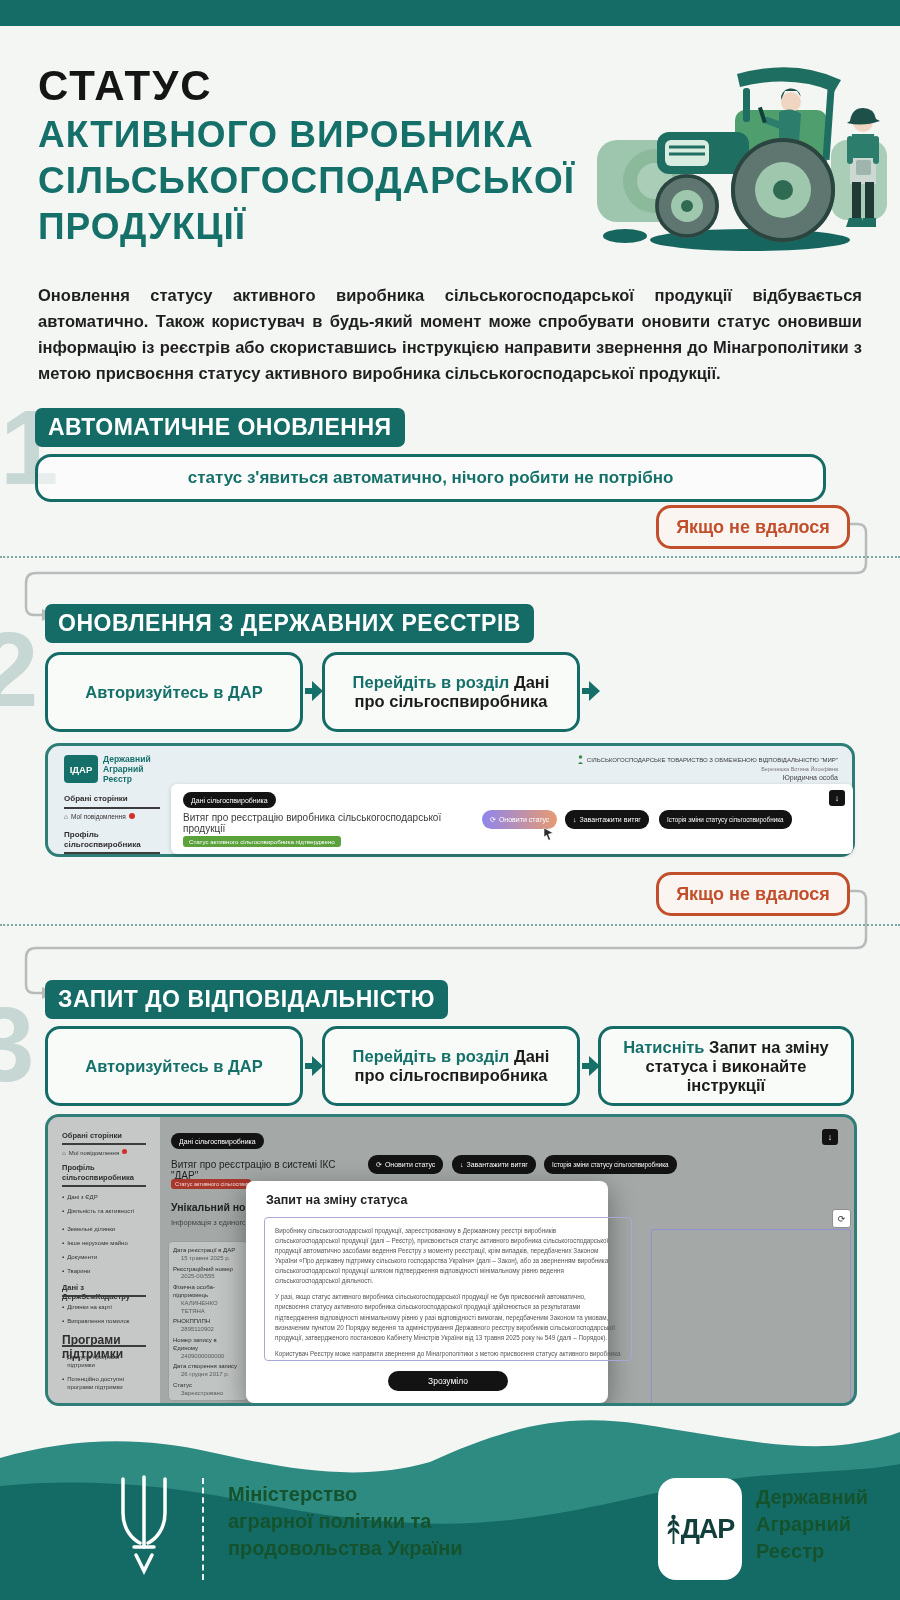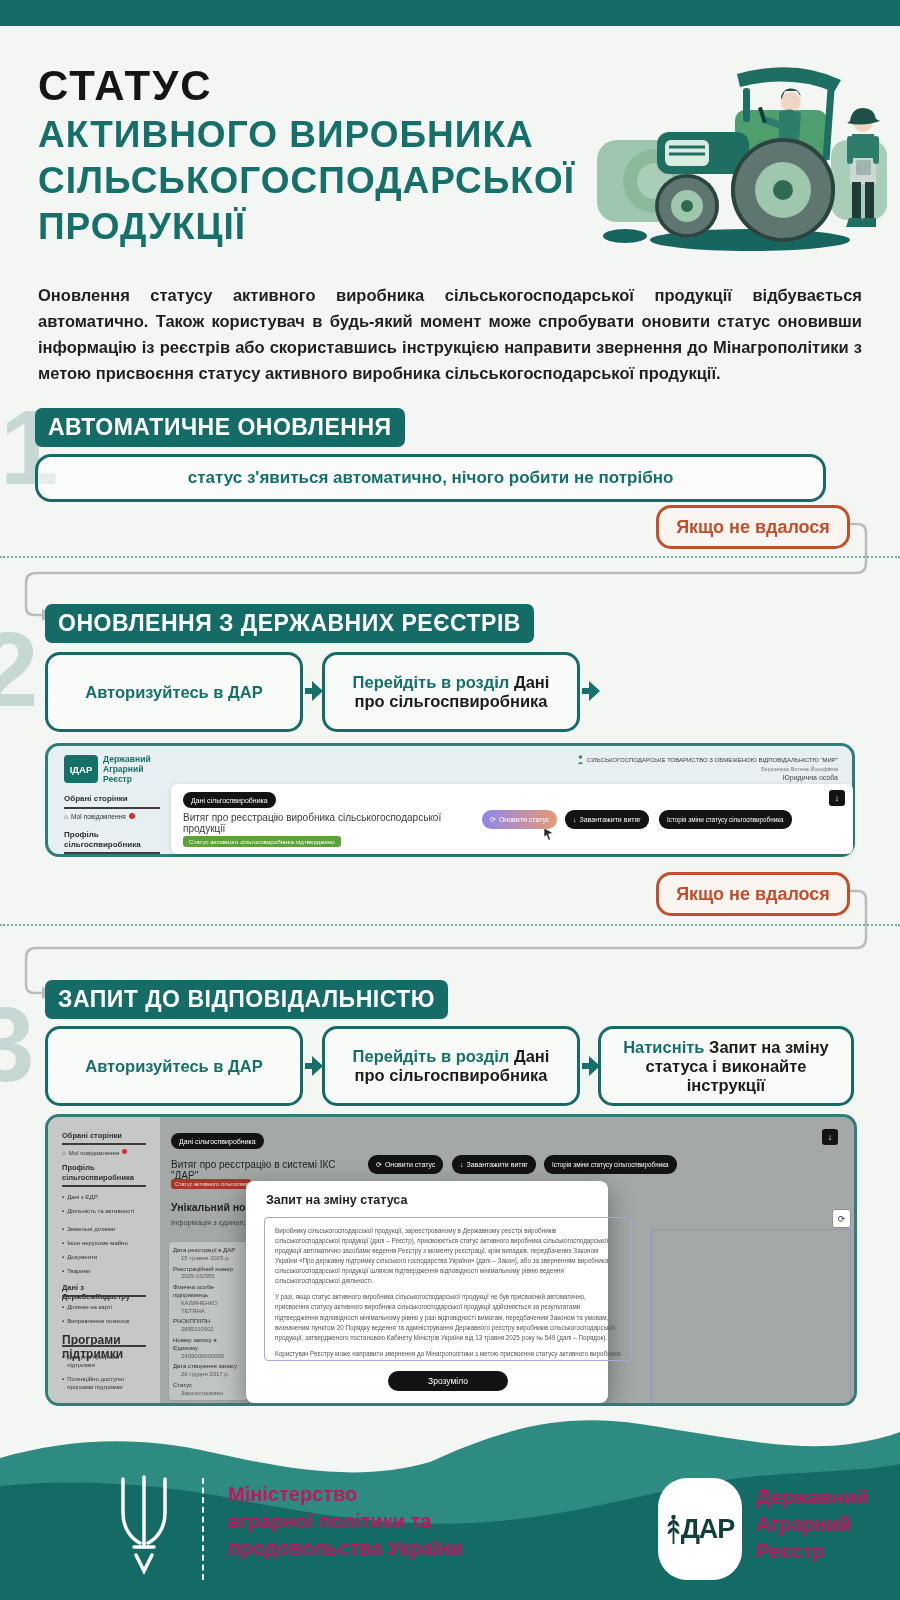--- a/index.html
+++ b/index.html
@@ -45,22 +45,22 @@
   .fld-v{font-size:6px;color:#5a5a5a;padding-left:8px;margin-bottom:3px;line-height:1.3;}
   .modal{background:#fff;border-radius:8px;box-shadow:0 8px 28px rgba(0,0,0,.4);}
   .modal-title{font-size:12.5px;font-weight:bold;color:#222;}
   .modal-box{border:1px solid #a7a7da;border-radius:4px;font-size:6.3px;color:#555;line-height:1.6;
              padding:8px 10px;box-sizing:border-box;overflow:hidden;}
   .modal-box p{margin:0 0 6px 0;}
   .btn-black{background:#131313;color:#fff;border-radius:11px;font-size:8.5px;display:flex;align-items:center;justify-content:center;}
   .mini-btn{background:#fff;border:1px solid #8f8f8f;border-radius:3px;display:flex;align-items:center;
             justify-content:center;font-size:9px;color:#333;}
   
-  .foot-text{color:#be185d;font-size:20px;font-weight:600;line-height:27px;}
-  .dar-box{background:#fff;border-radius:29px;display:flex;align-items:center;justify-content:center;gap:0;}
+  .foot-text{color:#14532d;font-size:20px;font-weight:600;line-height:27px;}
+  .dar-box{background:#fff;border-radius:18px;display:flex;align-items:center;justify-content:center;gap:0;}
   .dar-abbr{font-size:27px;font-weight:800;color:#123f3b;letter-spacing:-1px;}
   .vdash{border-left:2px dashed rgba(255,255,255,.9);}
 </style>
 </head>
 <body>
 
 <div class="canvas">
 
   <div class="abs topbar"></div>
 

